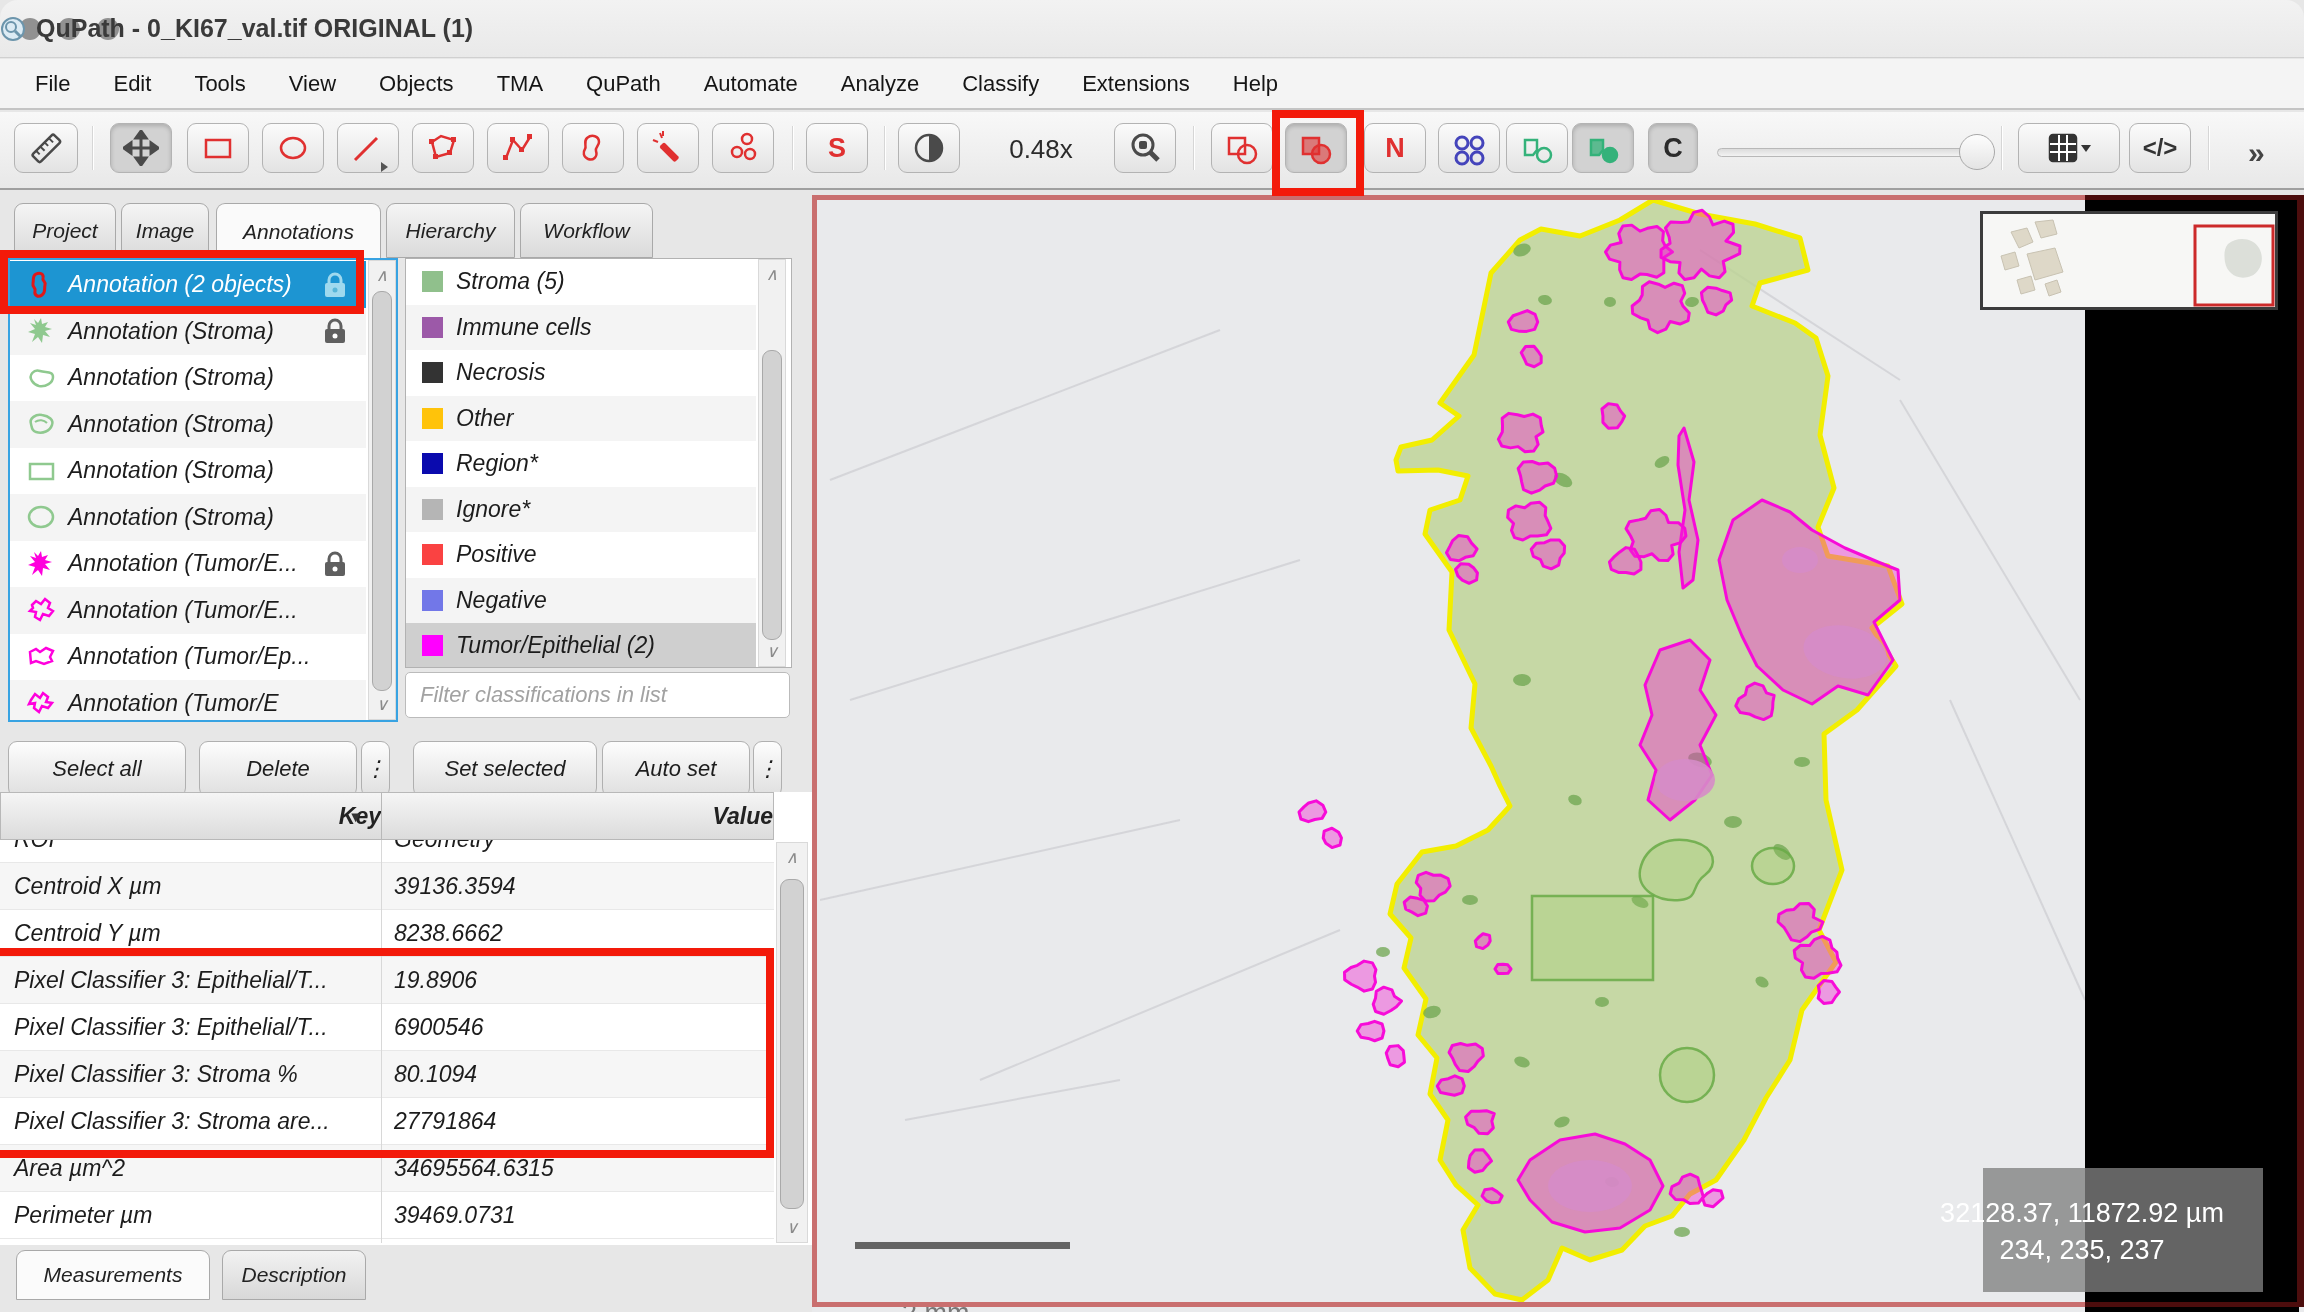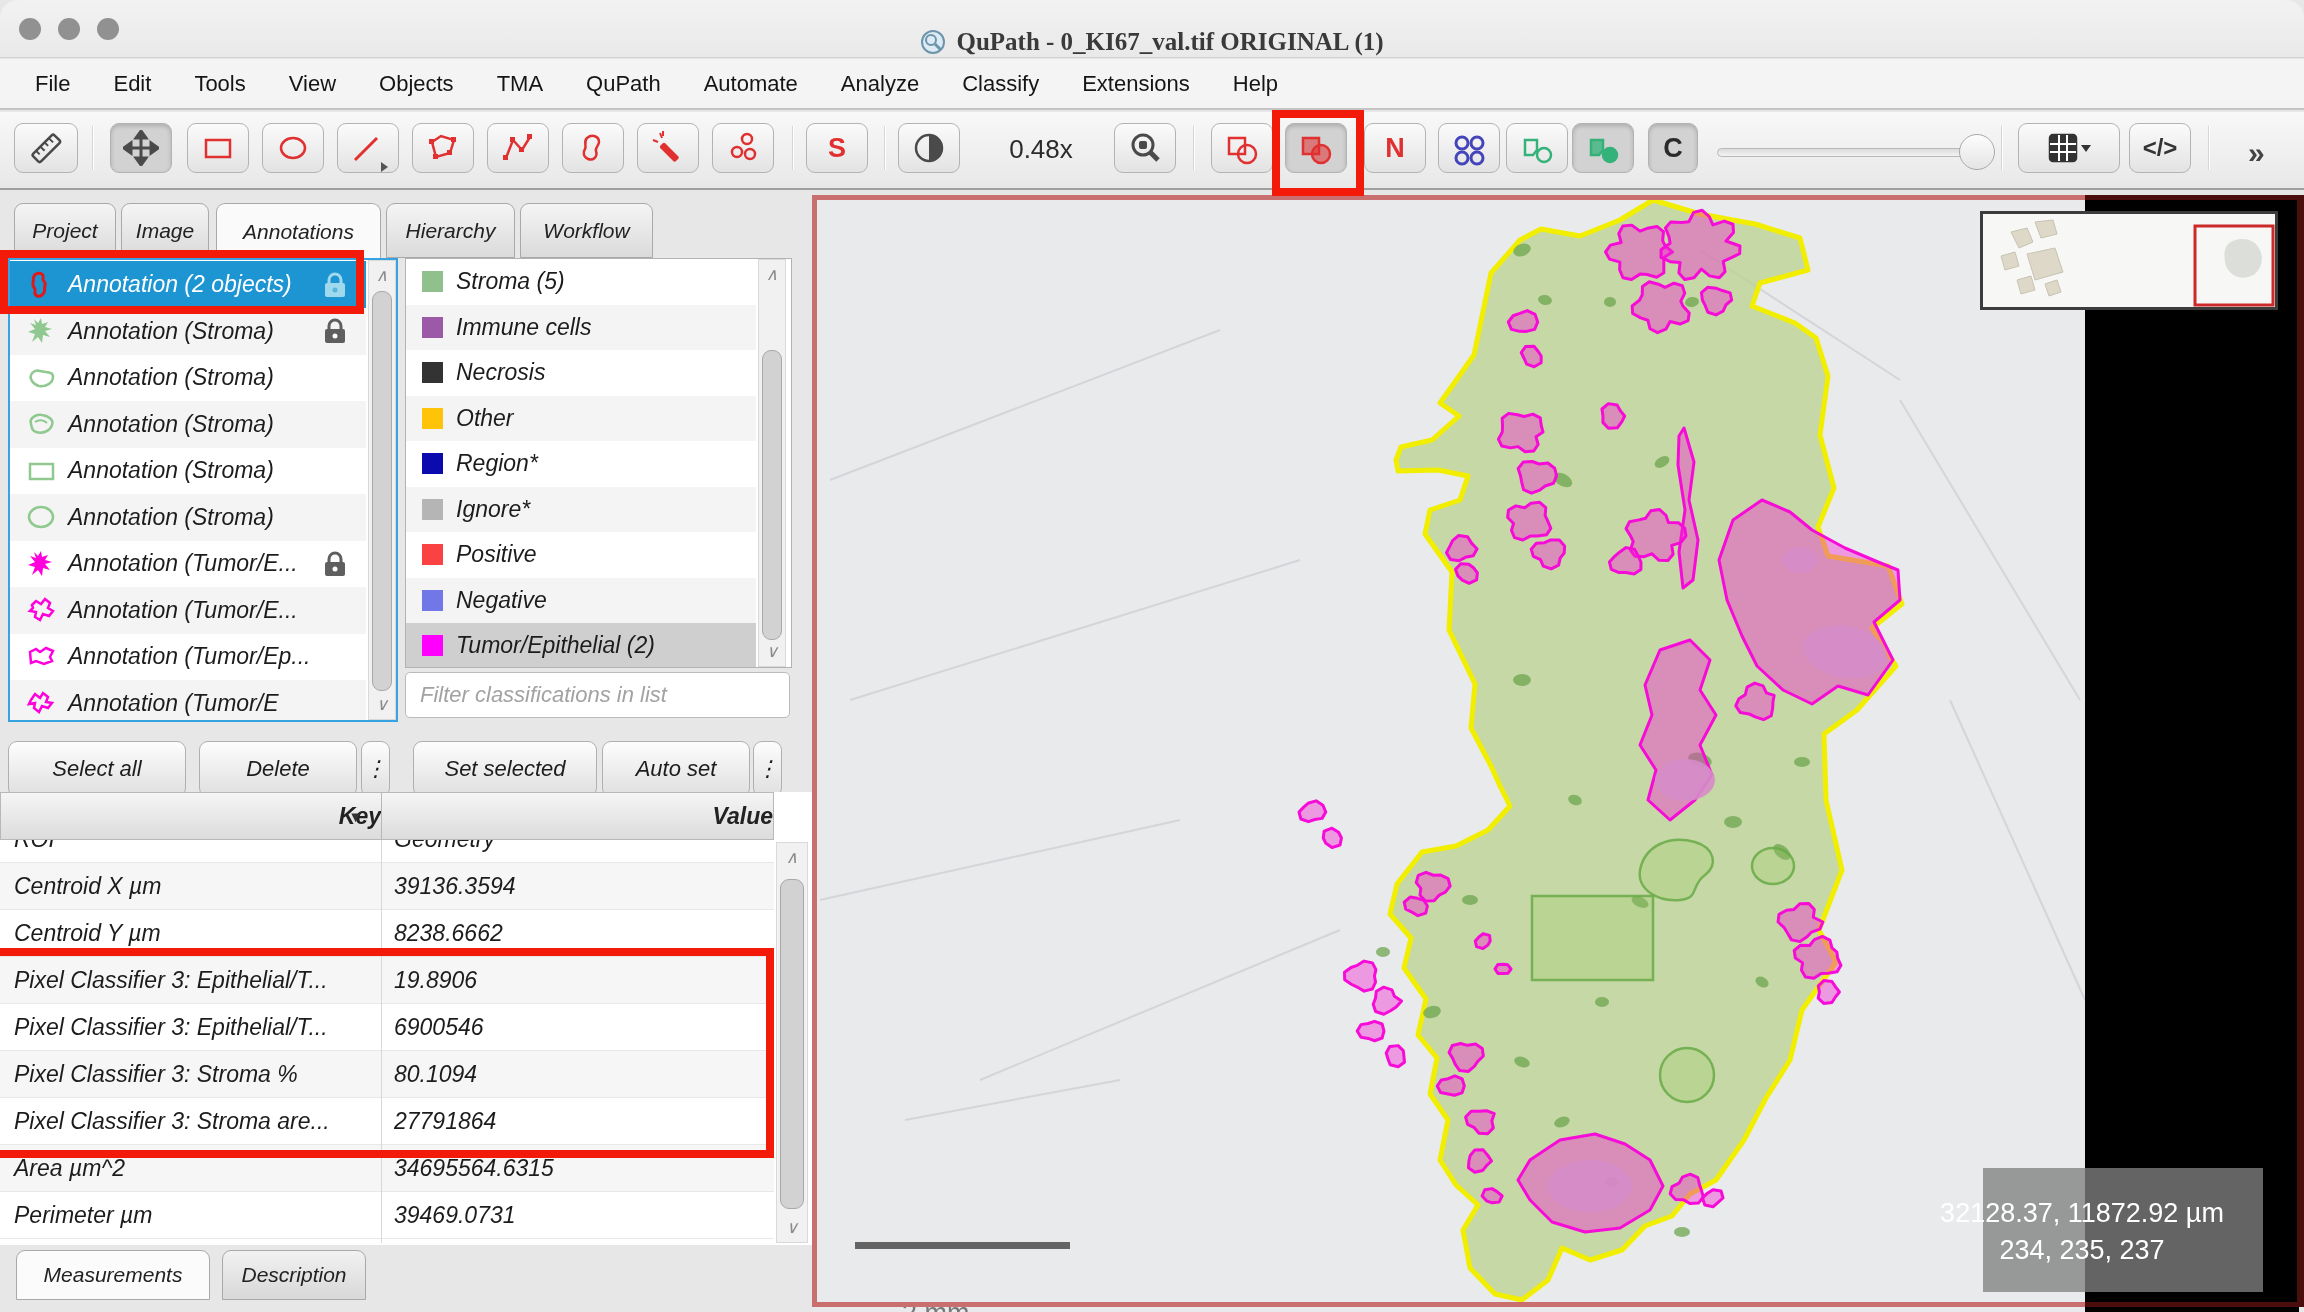--- a/index.html
+++ b/index.html
@@ -3,21 +3,21 @@
 <meta charset="utf-8">
 <style>
 * { margin:0; padding:0; box-sizing:border-box; }
 html,body { width:2304px; height:1312px; overflow:hidden; font-family:"Liberation Sans",sans-serif; background:#e7e7e7; }
 .abs { position:absolute; }
 #window { position:relative; width:2304px; height:1312px; }
 
 
 #titlebar { left:0; top:0; width:2304px; height:58px; background:linear-gradient(#f2f2f2,#e9e9e9); border-bottom:1px solid #d0d0d0; border-radius:18px 18px 0 0; }
 .traffic { width:22px; height:22px; border-radius:50%; background:#919191; top:18px; }
-#title-group { width:100%; top:28px; text-align:center; font-size:25px; font-weight:bold; color:#3a3a3a;font-family:Liberation Serif, serif; }
+#title-group { width:100%; top:14px; text-align:left; font-size:25px; font-weight:bold; color:#3a3a3a; }
 #title-group .qicon { display:inline-block; vertical-align:-5px; margin-right:10px; }
 
 
 #menubar { left:0; top:59px; width:2304px; height:51px; background:#f4f4f4; border-bottom:2px solid #c4c4c4; display:flex; align-items:center; padding-left:35px; }
 .menu-item { font-size:22px; color:#151515; margin-right:43px; }
 
 
 #toolbar { left:0; top:112px; width:2304px; height:78px; background:linear-gradient(#f8f8f8,#e8e8e8); border-bottom:2px solid #9f9f9f; }
 .tbtn { top:11px; height:50px; border:1px solid #b3b3b3; border-radius:9px; background:linear-gradient(#fbfbfb,#e3e3e3); display:flex; align-items:center; justify-content:center; }
 .tbtn.pressed { background:#d2d2d2; box-shadow:inset 0 2px 4px rgba(0,0,0,0.18); }

